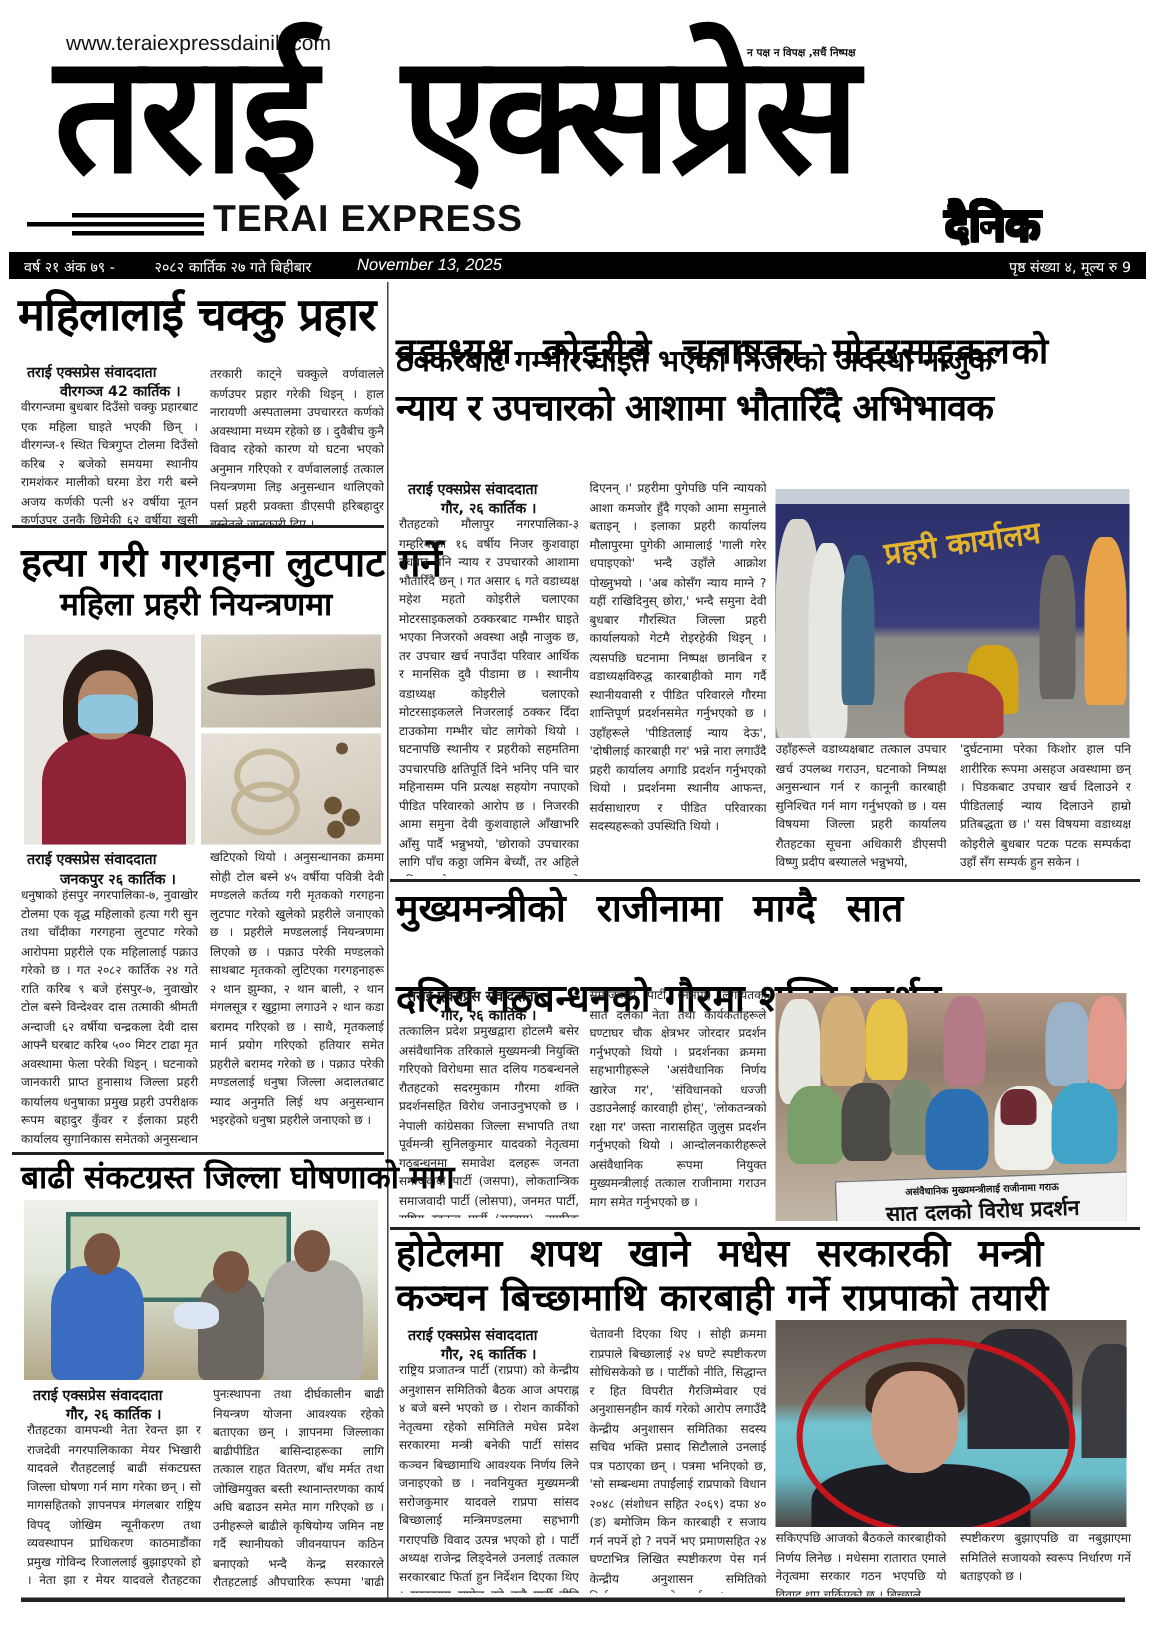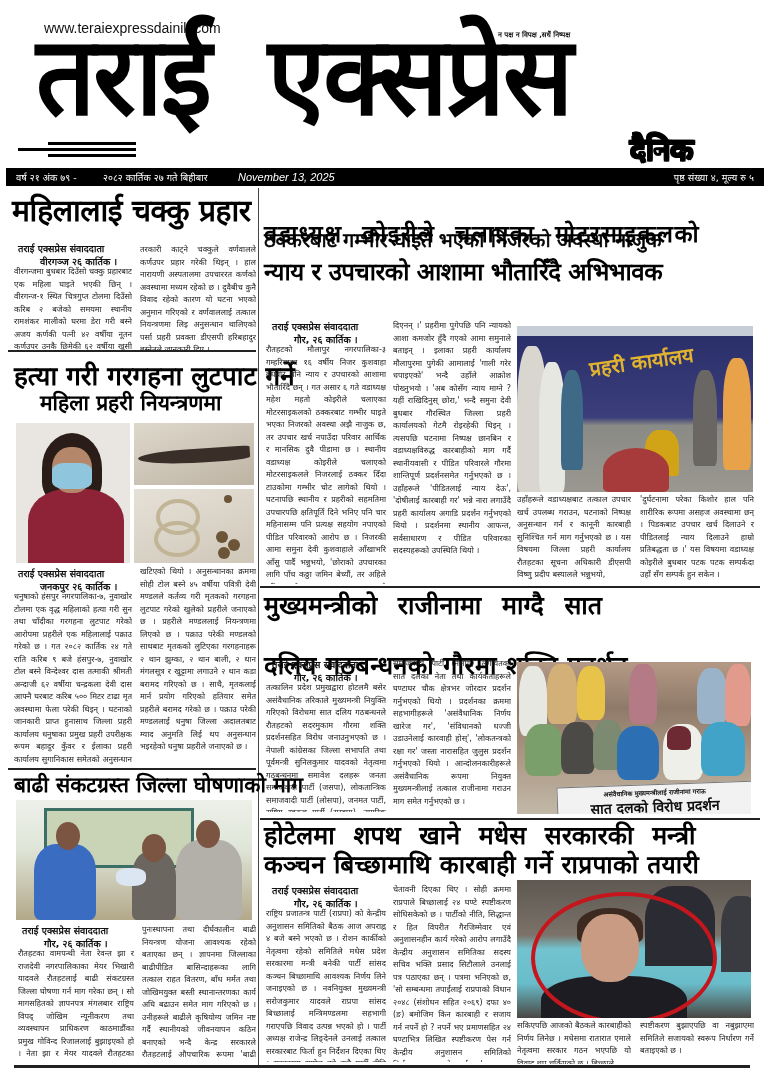--- a/index.html
+++ b/index.html
@@ -74,43 +74,44 @@
   <div class="site-url">www.teraiexpressdainik.com</div>
   <div class="tagline">न पक्ष न विपक्ष ,सधैं निष्पक्ष</div>
   <div class="title-devanagari">
     <span>तराई</span><span class="w2">एक्सप्रेस</span>
   </div>
   <div class="sub-lines">
       <div></div>
       <div></div>
       <div></div>
     </div>
+  <div class="title-en">TERAI EXPRESS</div>
   <div class="dainik">दैनिक</div>
 </header>
 
 <div class="dateline">
   <span class="vol">वर्ष २१  अंक ७९ -</span>
   <span class="npdate">२०८२ कार्तिक २७ गते बिहीबार</span>
   <span class="endate">November 13, 2025</span>
-  <span class="pageinfo">पृष्ठ संख्या ४, मूल्य रु ५</span>
+  <span class="pageinfo">पृष्ठ संख्या ४, मूल्य रु 9</span>
 </div>
 
 <div class="col-divider" style="left:258px; top:188px; height:880px;"></div>
 <div class="hr" style="left:8px; top:350px; width:248px; height:2px;"></div>
 <div class="hr" style="left:8px; top:768px; width:248px; height:2px;"></div>
 <div class="hr" style="left:260px; top:586px; width:500px; height:2px;"></div>
 <div class="hr" style="left:260px; top:818px; width:500px; height:2px;"></div>
 <div class="hr" style="left:14px; top:1065px; width:246px; height:3px;"></div>
 <div class="hr" style="left:260px; top:1065px; width:490px; height:3px;"></div>
 
 <article>
   <div class="headline" style="left:12px; top:194px; font-size:30px; letter-spacing:-0.5px;text-align:center;">महिलालाई चक्कु प्रहार</div>
   <div class="byline" style="left:18px; top:242px;">
     <span>तराई एक्सप्रेस संवाददाता</span>
-    <span class="l2">वीरगञ्ज २६ कार्तिक ।</span>
+    <span class="l2">वीरगञ्ज 42 कार्तिक ।</span>
   </div>
   <div class="body-text" style="left:14px; top:266px; width:118px; height:84px;">वीरगन्जमा बुधबार दिउँसो चक्कु प्रहारबाट एक महिला घाइते भएकी छिन् । वीरगन्ज-१ स्थित चित्रगुप्त टोलमा दिउँसो करिब २ बजेको समयमा स्थानीय रामशंकर मालीको घरमा डेरा गरी बस्ने अजय कर्णकी पत्नी ४२ वर्षीया नूतन कर्णउपर उनकै छिमेकी ६२ वर्षीया खुसी वर्णवालले चक्कु प्रहार गरेकी हुन् ।</div>
   <div class="body-text" style="left:140px; top:244px; width:116px; height:106px;">तरकारी काट्ने चक्कुले वर्णवालले कर्णउपर प्रहार गरेकी थिइन् । हाल नारायणी अस्पतालमा उपचाररत कर्णको अवस्थामा मध्यम रहेको छ । दुवैबीच कुनै विवाद रहेको कारण यो घटना भएको अनुमान गरिएको र वर्णवाललाई तत्काल नियन्त्रणमा लिइ अनुसन्धान थालिएको पर्सा प्रहरी प्रवक्ता डीएसपी हरिबहादुर बस्नेतले जानकारी दिए ।</div>
 </article>
 
 <article>
   <div class="headline" style="left:14px; top:362px; font-size:26px;">हत्या गरी गरगहना लुटपाट गर्ने</div>
   <div class="headline" style="left:40px; top:392px; font-size:21px;">महिला प्रहरी नियन्त्रणमा</div>
   <div class="photo photo-woman" style="left:16px; top:423px; width:114px; height:140px;">
     <div class="hair"></div>

